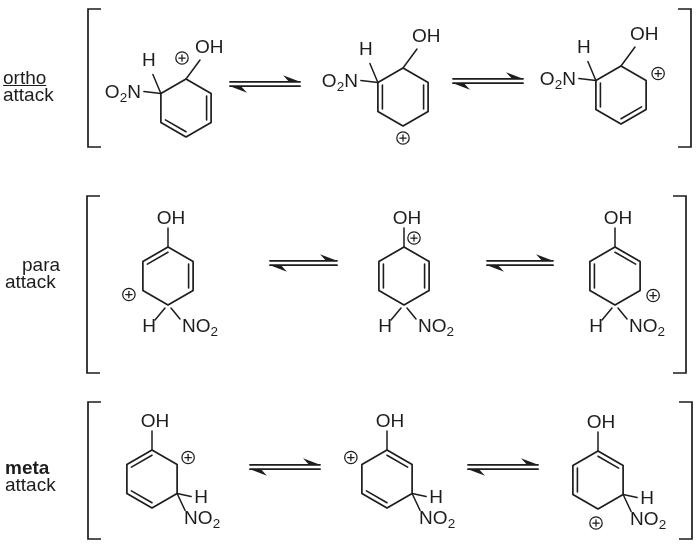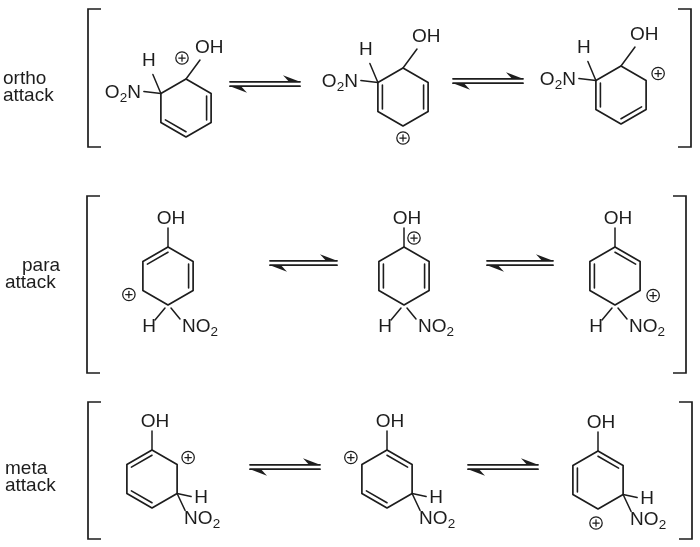--- a/index.html
+++ b/index.html
@@ -6,25 +6,25 @@
   #stage{position:relative;width:700px;height:547px;background:#ffffff;overflow:hidden;
          font-family:"Liberation Sans", sans-serif;}
   .row-label{position:absolute;font-size:19px;color:#1d1d1d;white-space:nowrap;}
   svg{position:absolute;left:0;top:0;}
   svg text{font-family:"Liberation Sans", sans-serif;fill:#1d1d1d;}
 </style>
 </head>
 <body>
 
 <div id="stage">
-  <div class="row-label" style="left: 3px; top: 67px;">ortho</div>
+  <div class="row-label" style="left: 3px; top: 67px; text-decoration: underline;">ortho</div>
   <div class="row-label" style="left: 3px; top: 84px;">attack</div>
   <div class="row-label" style="left: 22px; top: 254px;">para</div>
   <div class="row-label" style="left: 5px; top: 271px;">attack</div>
-  <div class="row-label" style="left: 5px; top: 457px;">meta</div>
+  <div class="row-label" style="left: 5px; top: 457px; font-weight: bold;">meta</div>
   <div class="row-label" style="left: 5px; top: 474px;">attack</div>
   <svg id="scheme-svg" width="700" height="547" viewBox="0 0 700 547">
       <g>
         <path d="M 101 9 L 88 9 L 88 147 L 101 147" fill="none" stroke="#1d1d1d" stroke-width="1.7"></path>
         <path d="M 678 9 L 691 9 L 691 147 L 678 147" fill="none" stroke="#1d1d1d" stroke-width="1.7"></path>
         <g>
           <line x1="230" y1="81.8" x2="300" y2="81.8" stroke="#1d1d1d" stroke-width="1.8" stroke-linecap="round"></line>
           <line x1="230" y1="86.2" x2="300" y2="86.2" stroke="#1d1d1d" stroke-width="1.8" stroke-linecap="round"></line>
           <path d="M 300 81.8 L 283 75.3 L 289 81.8 Z" fill="#1d1d1d"></path>
           <path d="M 230 86.2 L 247 92.7 L 241 86.2 Z" fill="#1d1d1d"></path>

